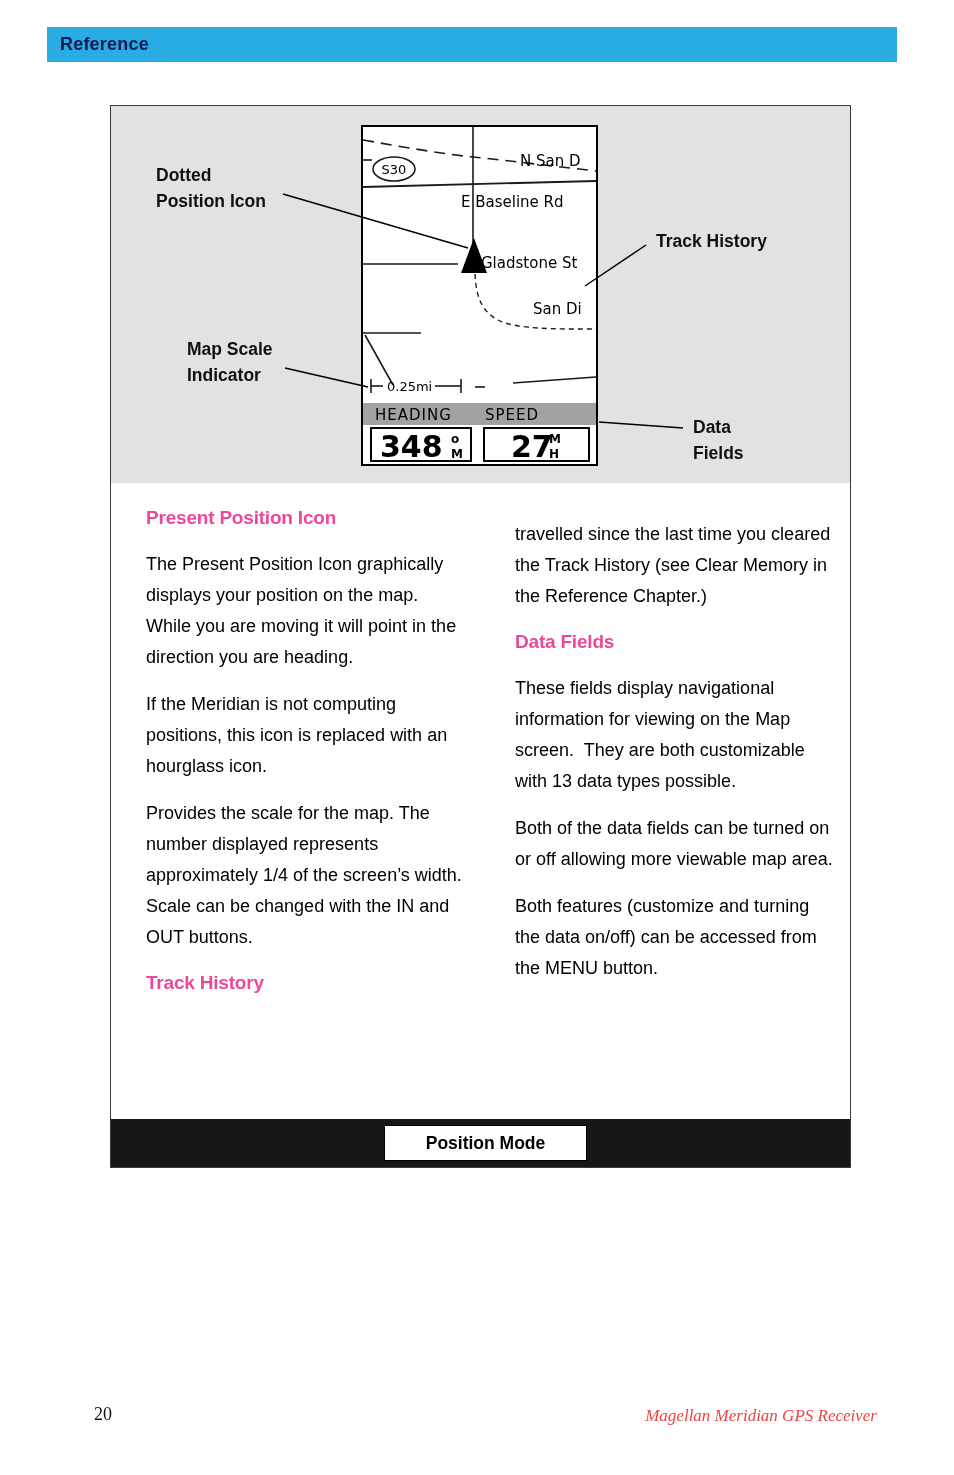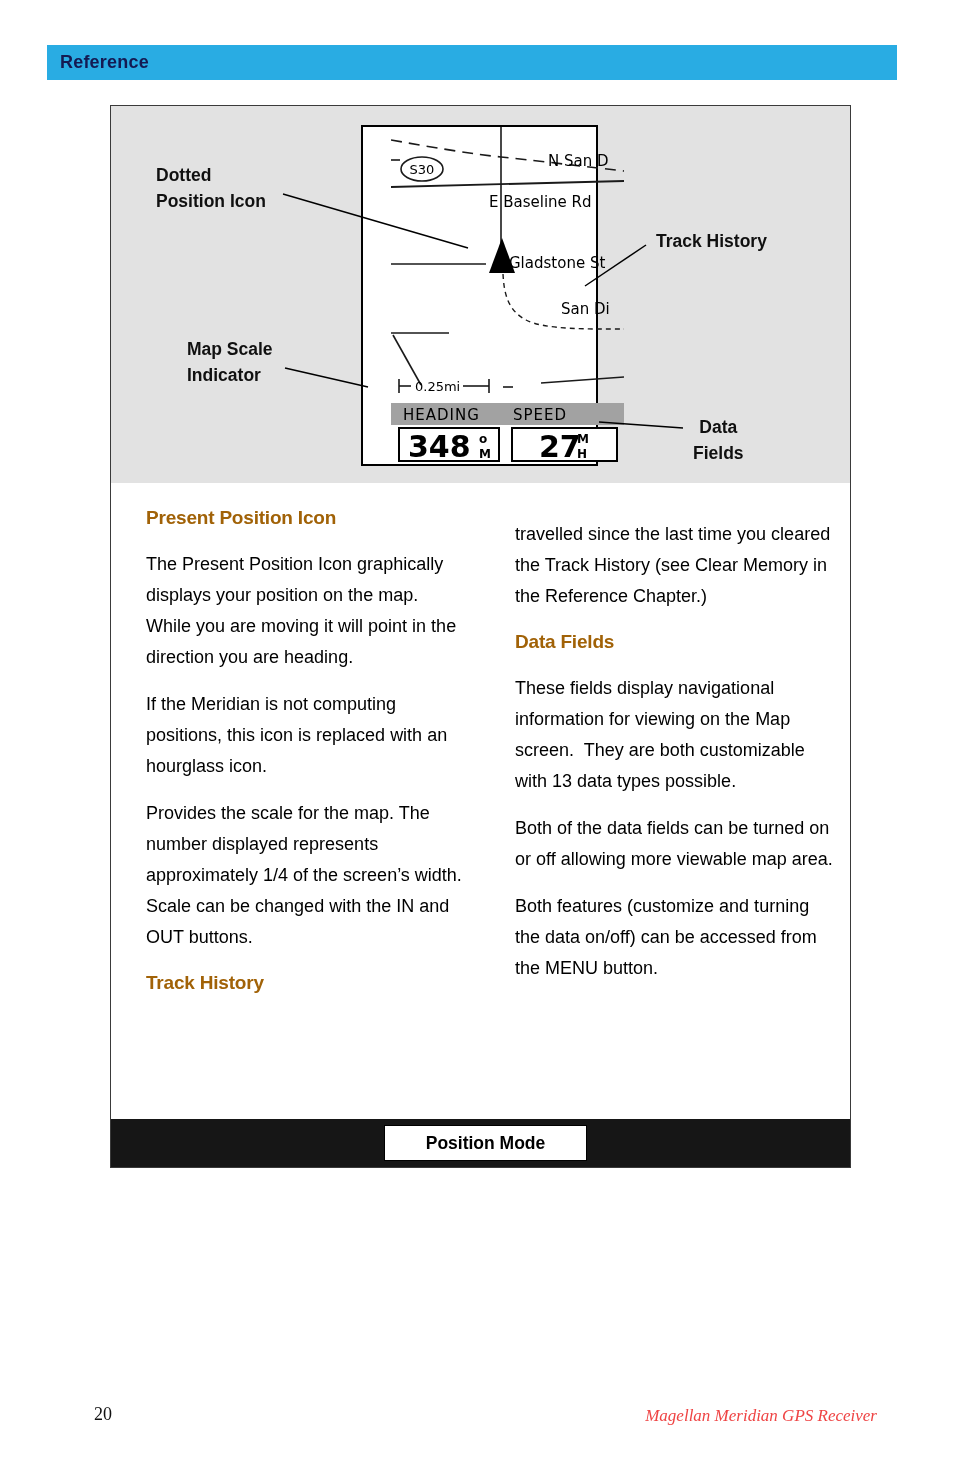--- a/index.html
+++ b/index.html
@@ -2,56 +2,56 @@
 <html><head>
 <meta charset="utf-8">
 <style>
   * { margin:0; padding:0; box-sizing:border-box; }
   html,body { background:#ffffff; }
   body { font-family:"Liberation Sans", sans-serif; }
   .page { position:relative; width:954px; height:1475px; background:#ffffff; overflow:hidden; }
 
   
   .header-bar { position:absolute; left:47px; top:27px; width:850px; height:35px;
-                background:#29ace3; display:flex; align-items:center; padding-left:13px;margin-top:18px; }
+                background:#29ace3; display:flex; align-items:center; padding-left:13px; }
   .header-title { font-size:18px; font-weight:bold; color:#141a52; letter-spacing:0.2px; }
 
   
   .figure-box { position:absolute; left:110px; top:105px; width:741px; height:1063px;
                 border:1px solid #3a3a3a; background:#ffffff; }
 
   
   .figure-gray { position:absolute; left:0; top:0; width:739px; height:377px; background:#e2e2e2; }
 
   .gps-screen { position:absolute; left:250px; top:19px; width:237px; height:341px;
-                background:#ffffff; border:2px solid #000; z-index:1;padding-left:28px; }
+                background:#ffffff; border:2px solid #000; z-index:1; }
   .gps-screen svg { display:block; }
 
   .callout { position:absolute; font-size:17.5px; font-weight:bold; color:#101010;
              line-height:26px; z-index:2; }
   .callout-ppi   { left:45px;  top:56px; }
   .callout-track { left:545px; top:122px; }
   .callout-scale { left:76px;  top:230px; }
-  .callout-data  { left:582px; top:308px;text-align:center; }
+  .callout-data  { left:582px; top:308px; }
 
   .callout-lines { position:absolute; left:0; top:0; z-index:3; pointer-events:none; }
 
   svg text { font-family:"DejaVu Sans", sans-serif; fill:#000; }
   .map-label { font-size:15px; }
   .map-label-sm { font-size:13px; }
   .bar-label { font-size:15px; letter-spacing:1px; }
   .field-value { font-size:30px; font-weight:bold; }
   .field-unit { font-size:12px; font-weight:bold; }
 
   
   .text-area { position:absolute; left:0; top:377px; width:739px; height:638px; background:#ffffff; }
   .col { position:absolute; top:20px; width:324px; }
   .col-left  { left:35px; }
   .col-right { left:404px; }
-  .col-heading { font-size:19px; line-height:30px; font-weight:bold; color:#a16207;
+  .col-heading { font-size:19px; line-height:30px; font-weight:bold; color:#ec4899;
                  margin:15px 0 1px; letter-spacing:-0.2px; }
   .col-heading:first-child { margin-top:0; }
   .col-para { font-size:18px; line-height:31px; color:#000000; margin:16px 0 13px; white-space:pre-wrap; }
 
   
   .black-bar { position:absolute; left:0; bottom:0; width:739px; height:48px; background:#161616; }
   .mode-box { position:absolute; left:273px; top:6px; width:203px; height:36px; background:#ffffff;
               display:flex; align-items:center; justify-content:center; border:1px solid #000;text-align:center; }
   .mode-label { font-size:17.5px; font-weight:bold; color:#000; }
 

